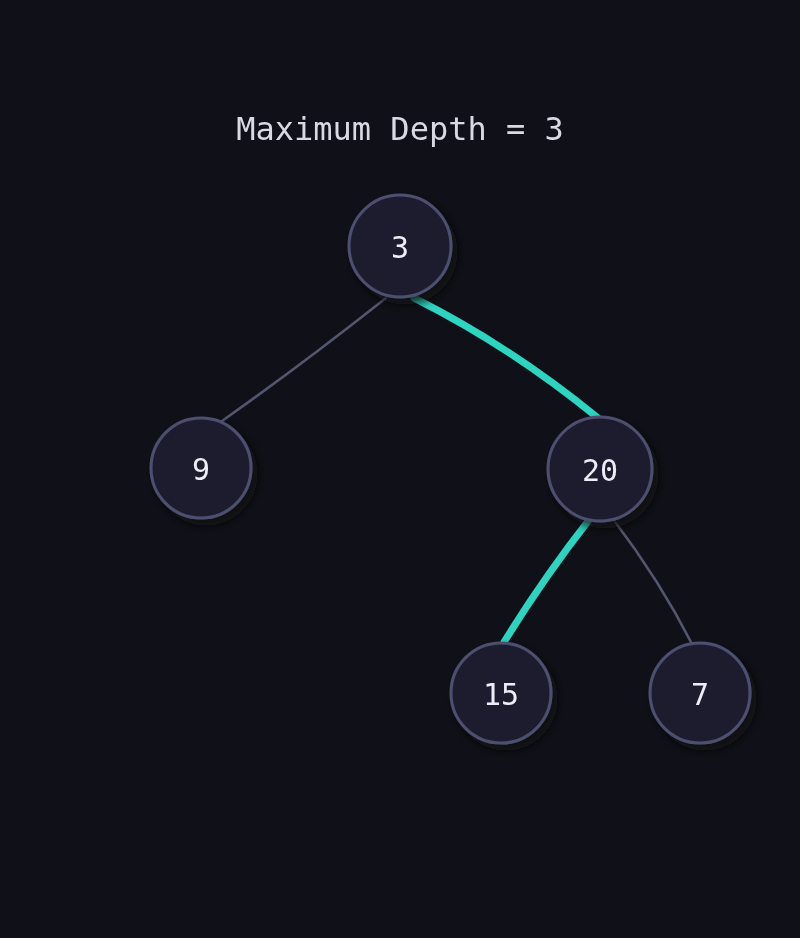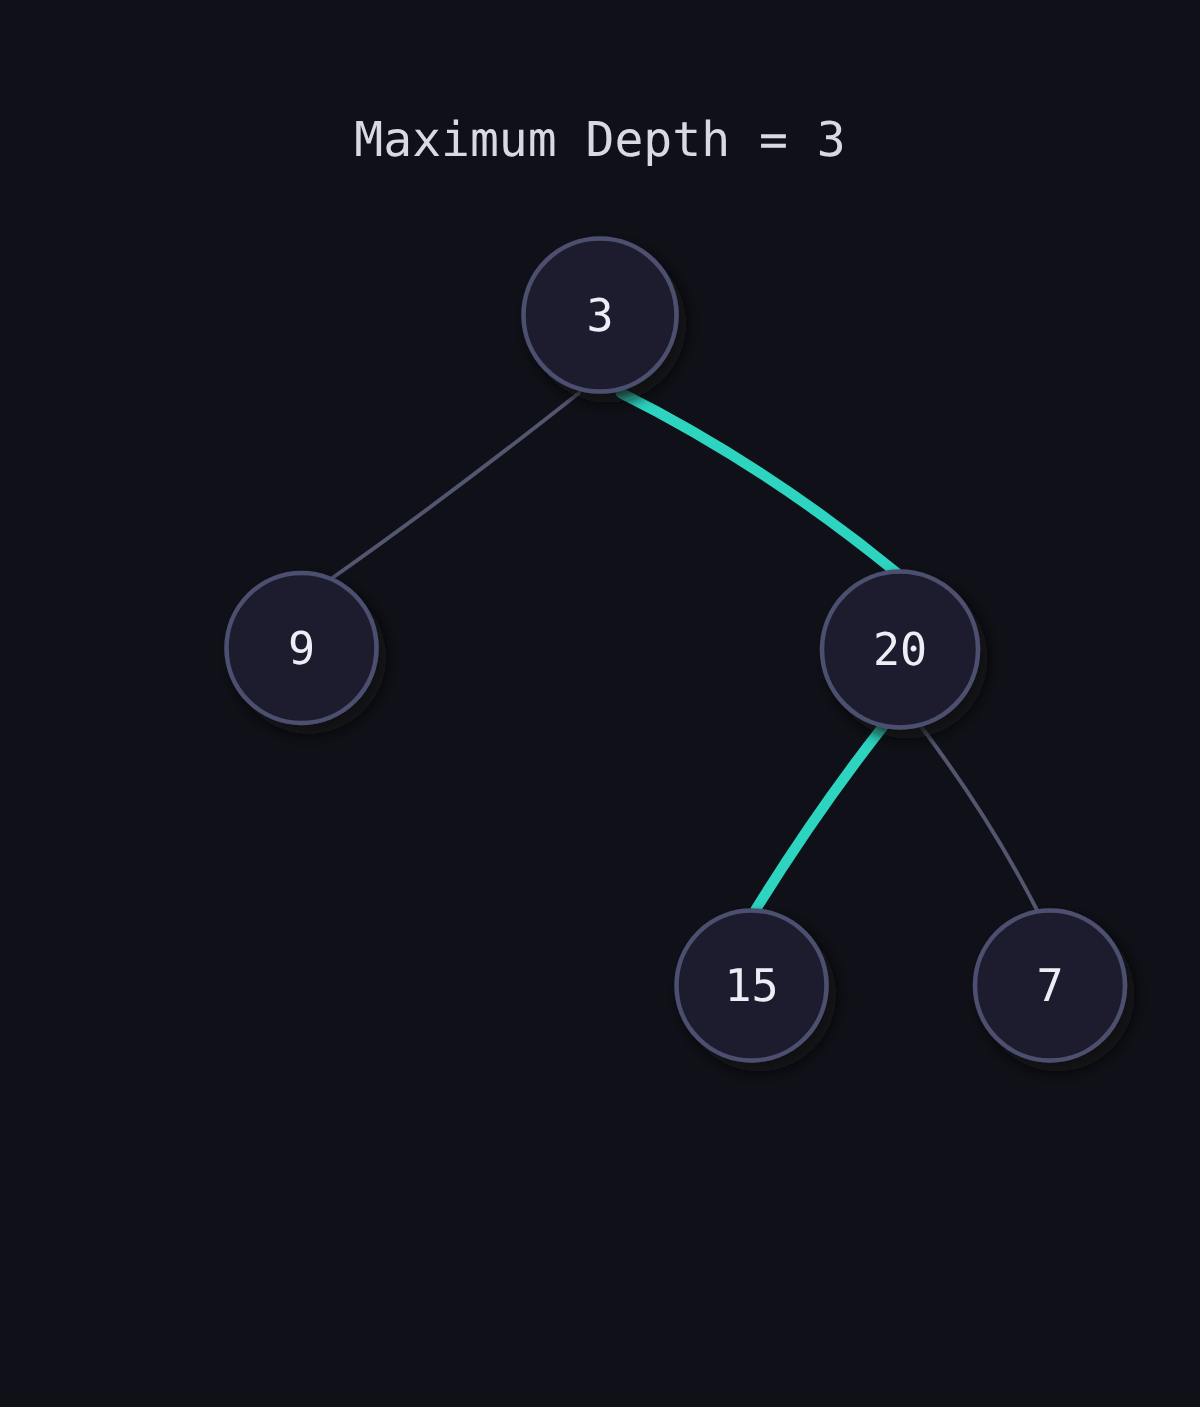--- a/index.html
+++ b/index.html
@@ -11,20 +11,21 @@
     width: 800px;
     height: 938px;
     overflow: hidden;
     font-family: "DejaVu Sans Mono", monospace;
   }
   #canvas {
     position: relative;
     width: 800px;
     height: 792px;
     background: #101118;
+    margin-top: 36px;
   }
   #tree-svg {
     position: absolute;
     top: 0;
     left: 0;
     width: 800px;
     height: 938px;
     display: block;
   }
   .title-text {

